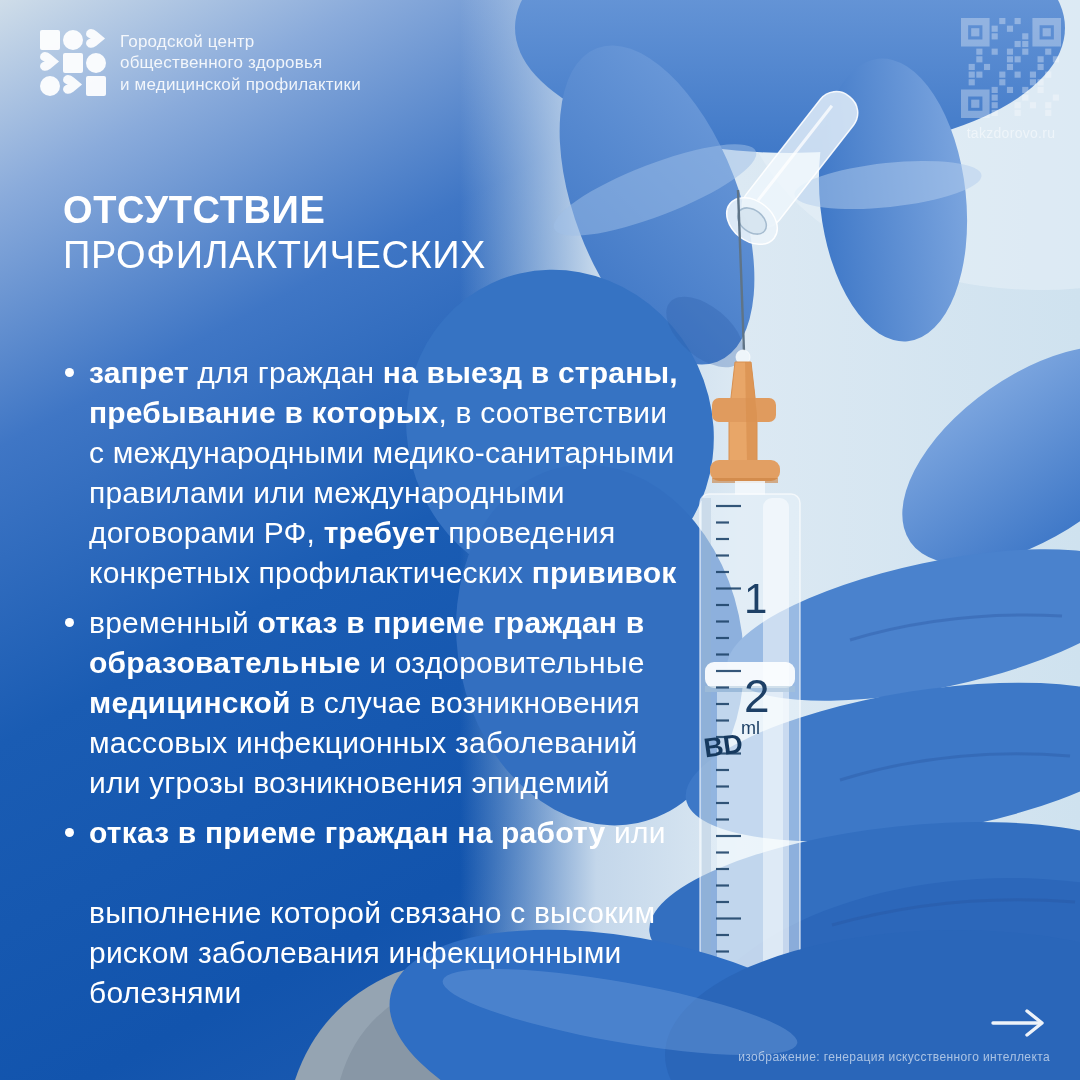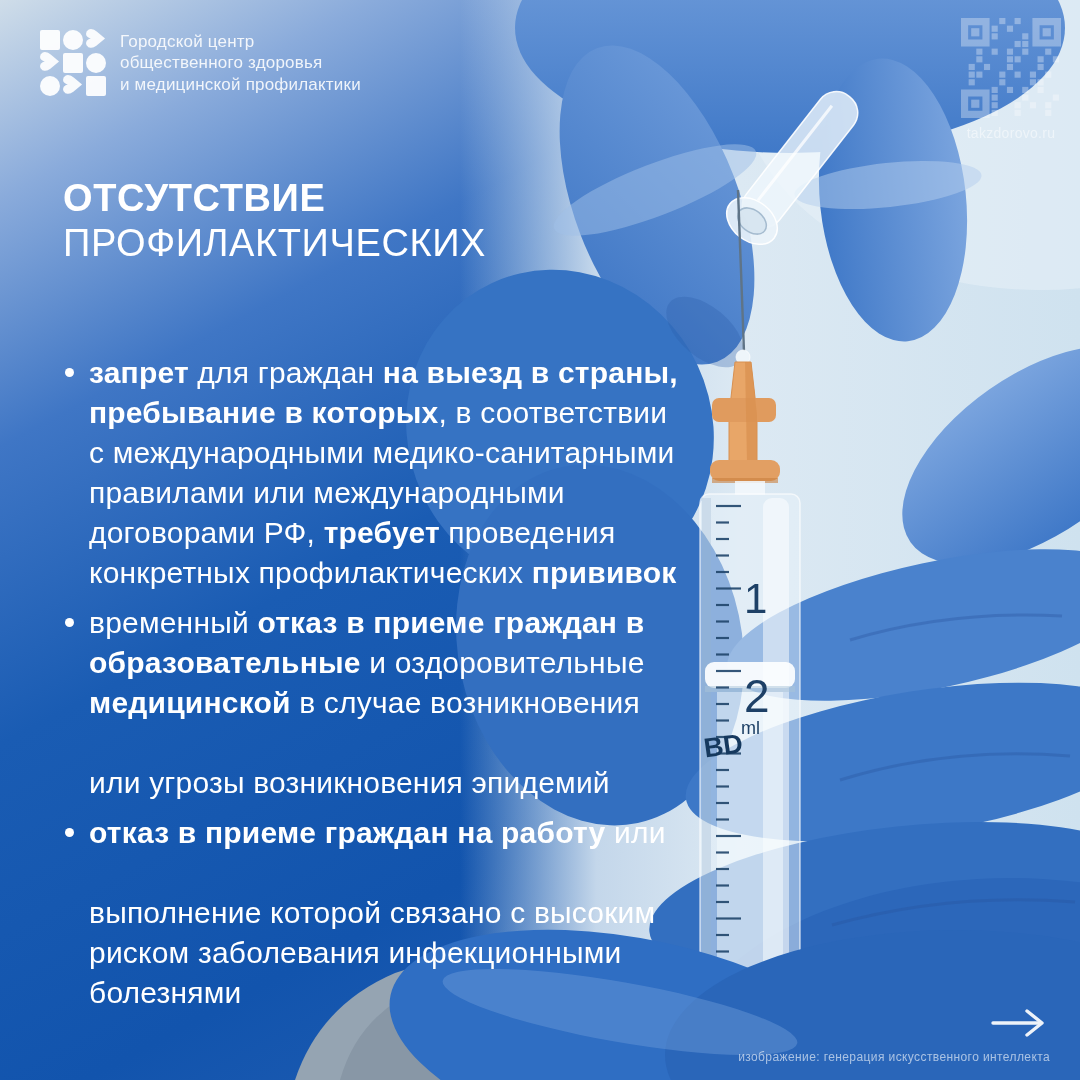--- a/index.html
+++ b/index.html
@@ -15,21 +15,21 @@
   .cell{display:block;width:20px;height:20px;}
   .cell-square{background:#fff;border-radius:2px;opacity:.93;}
   .cell-circle{background:#fff;border-radius:50%;opacity:.93;}
   .cell-heart{color:#fff;font-family:"DejaVu Sans",sans-serif;font-size:26px;line-height:20px;
     transform:rotate(-90deg);opacity:.93;text-align:center;}
   .logo-text{color:rgba(255,255,255,.88);font-size:17px;line-height:21.5px;letter-spacing:.2px;}
   
   .qr{position:absolute;left:956px;top:18px;width:110px;text-align:center;}
   .qr-caption{font-size:14px;color:rgba(255,255,255,.5);margin-top:3px;letter-spacing:.3px;}
   
-  .title{position:absolute;left:63px;top:176px;color:#fff;font-size:38px;line-height:45px;letter-spacing:.6px;}
+  .title{position:absolute;left:63px;top:188px;color:#fff;font-size:38px;line-height:45px;letter-spacing:.6px;}
   .t-bold{font-weight:700;}
   
   .bullets{position:absolute;left:63px;top:353px;width:620px;margin:0;padding:0;list-style:none;
     color:#fff;font-size:30px;line-height:40px;letter-spacing:.2px;}
   .bullets li{position:relative;padding-left:26px;margin:0 0 10px 0;}
   .bullets li::before{content:"";position:absolute;left:2px;top:15px;width:9px;height:9px;border-radius:50%;background:#fff;}
   .b{font-weight:700;}
   
   .next-arrow{position:absolute;left:990px;top:1008px;opacity:.92;}
   .credit{position:absolute;right:30px;top:1050px;font-size:12px;color:rgba(255,255,255,.6);letter-spacing:.4px;}
@@ -236,21 +236,21 @@
     <div class="qr-caption">takzdorovo.ru</div>
   </div>
 
   <h1 class="title" style="margin:0;font-weight:400;">
     <div><span class="t-bold">ОТСУТСТВИЕ</span></div>
     <div><span>ПРОФИЛАКТИЧЕСКИХ</span></div>
   </h1>
 
   <ul class="bullets">
       <li><span class="b">запрет</span><span> для граждан </span><span class="b">на выезд в страны,</span><br><span class="b">пребывание в которых</span><span>, в соответствии</span><br><span>с международными медико-санитарными</span><br><span>правилами или международными</span><br><span>договорами РФ, </span><span class="b">требует</span><span> проведения</span><br><span>конкретных профилактических </span><span class="b">прививок</span></li>
-      <li><span>временный </span><span class="b">отказ в приеме граждан в</span><br><span class="b">образовательные</span><span> и оздоровительные</span><br><span class="b">медицинской</span><span> в случае возникновения</span><br><br><span>или угрозы возникновения эпидемий</span></li>
+      <li><span>временный </span><span class="b">отказ в приеме граждан в</span><br><span class="b">образовательные</span><span> и оздоровительные</span><br><span class="b">медицинской</span><span> в случае возникновения</span><br><span>массовых инфекционных заболеваний</span><br><span>или угрозы возникновения эпидемий</span></li>
       <li><span class="b">отказ в приеме граждан на работу</span><span> или</span><br><br><span>выполнение которой связано с высоким</span><br><span>риском заболевания инфекционными</span><br><span>болезнями</span></li>
     </ul>
 
   <svg class="next-arrow" width="58" height="30" viewBox="0 0 58 30">
     <line x1="3" y1="15" x2="50" y2="15" stroke="#ffffff" stroke-width="3.4" stroke-linecap="round"></line>
     <polyline points="37,3 52,15 37,27" stroke="#ffffff" stroke-width="3.4" fill="none" stroke-linecap="round" stroke-linejoin="round"></polyline>
   </svg>
 
   <div class="credit">изображение: генерация искусственного интеллекта</div>
 

